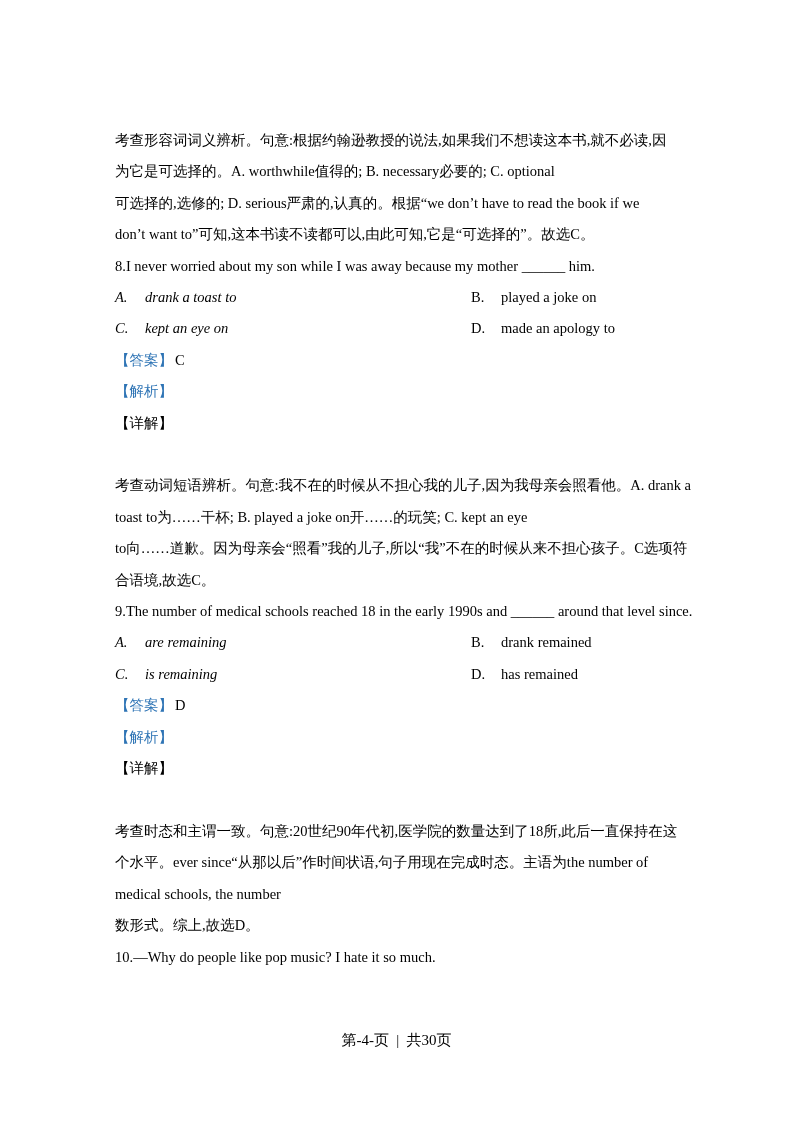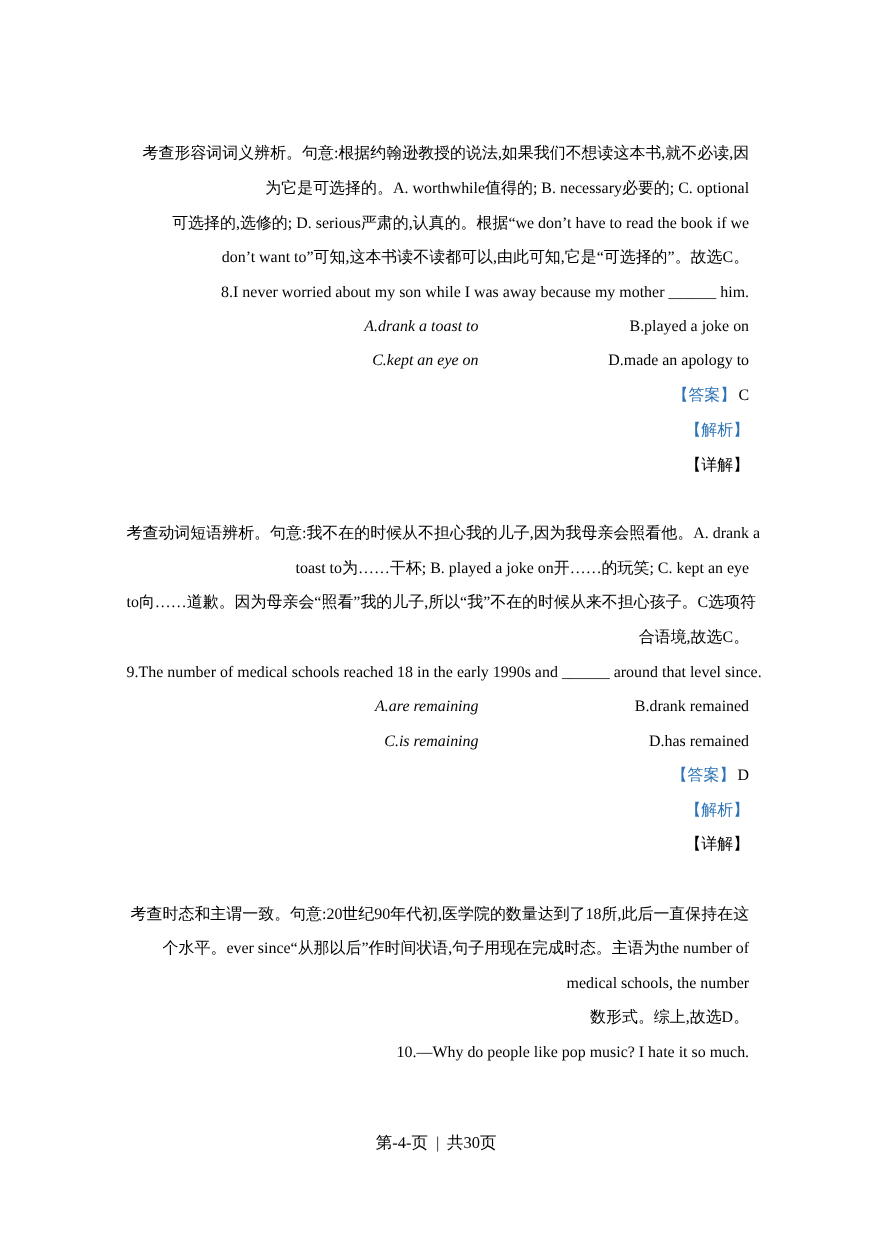--- a/index.html
+++ b/index.html
@@ -17,26 +17,25 @@
   }
   .content {
     position: absolute;
     left: 115px;
     top: 125px;
     width: 566px;
   }
   .line {
     line-height: 31.4px;
     white-space: pre;
-    text-align: right;
   }
   .spacer { height: 31.4px; }
   .options-row { display: flex; }
   .opt-col1 { width: 320px; font-style: italic; }
-  .opt-col2 { flex: 1; }
+  .opt-col2 { flex: 1; margin-left: 36px; }
   .opt-letter { display: inline-block; width: 30px; }
   .blue { color: var(--accent); }
   .answer-value { margin-left: 2px; }
   .footer {
     position: absolute;
     left: 0;
     top: 1030px;
     width: 793px;
     text-align: center;
     font-size: 15px;

